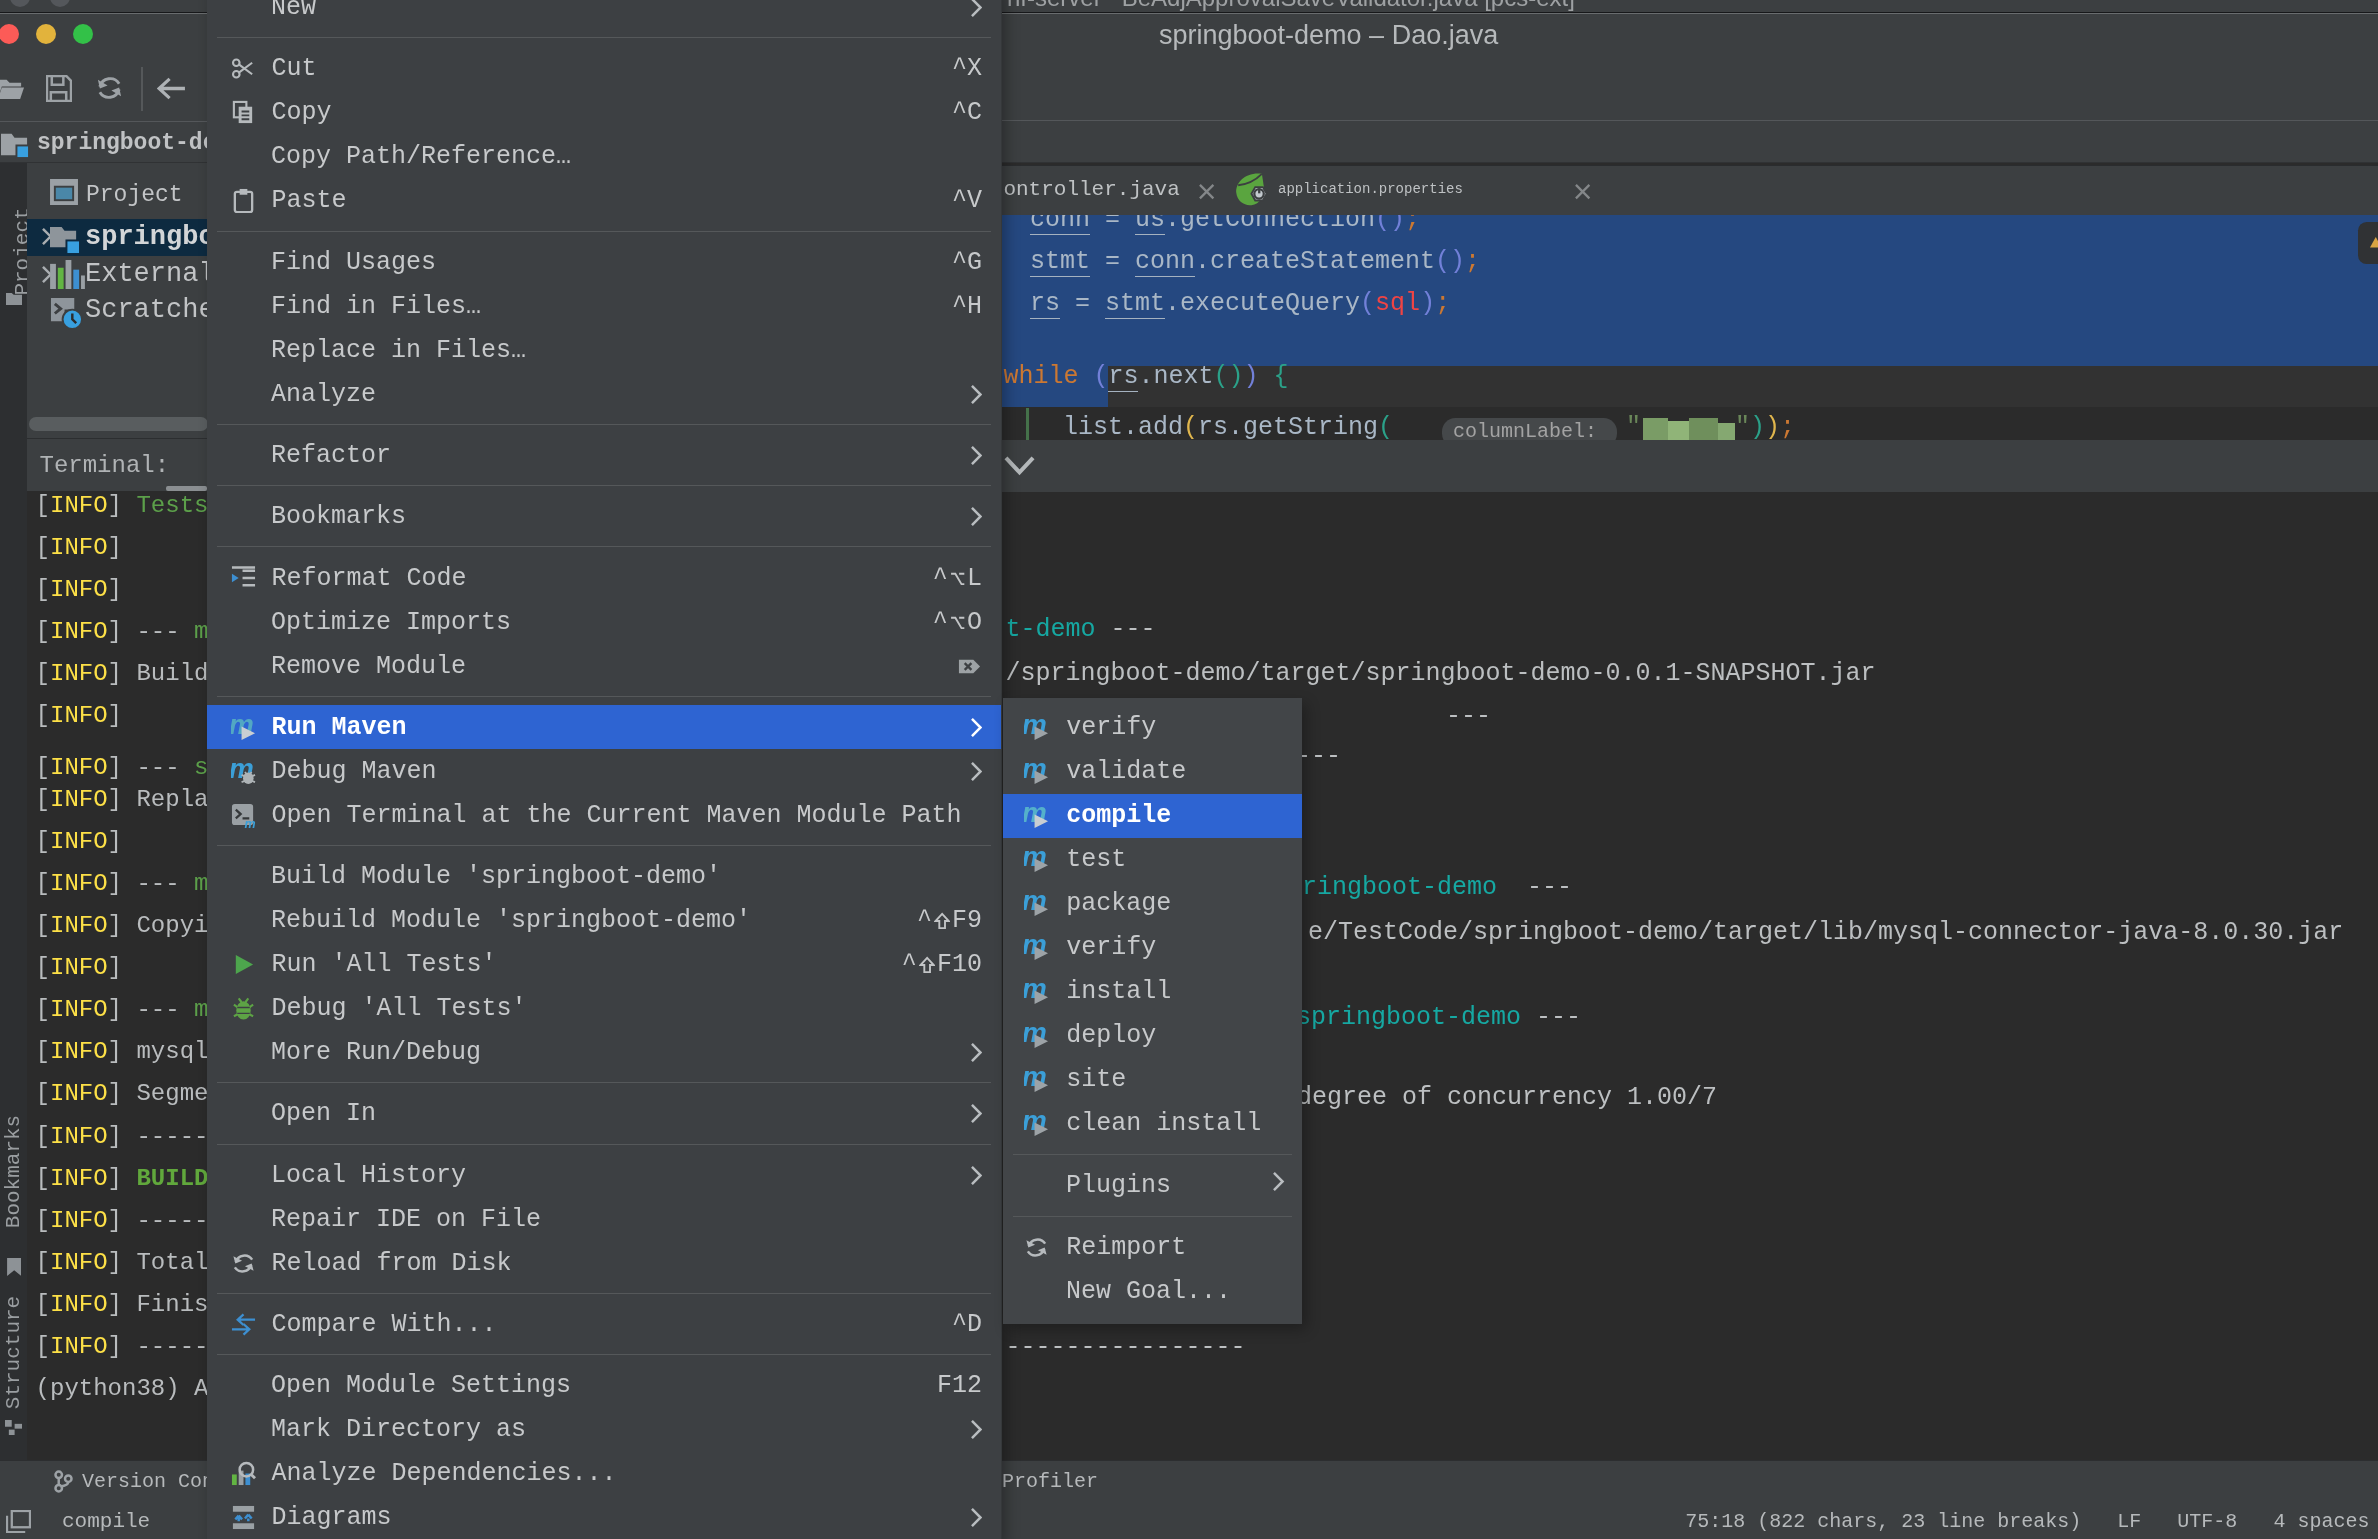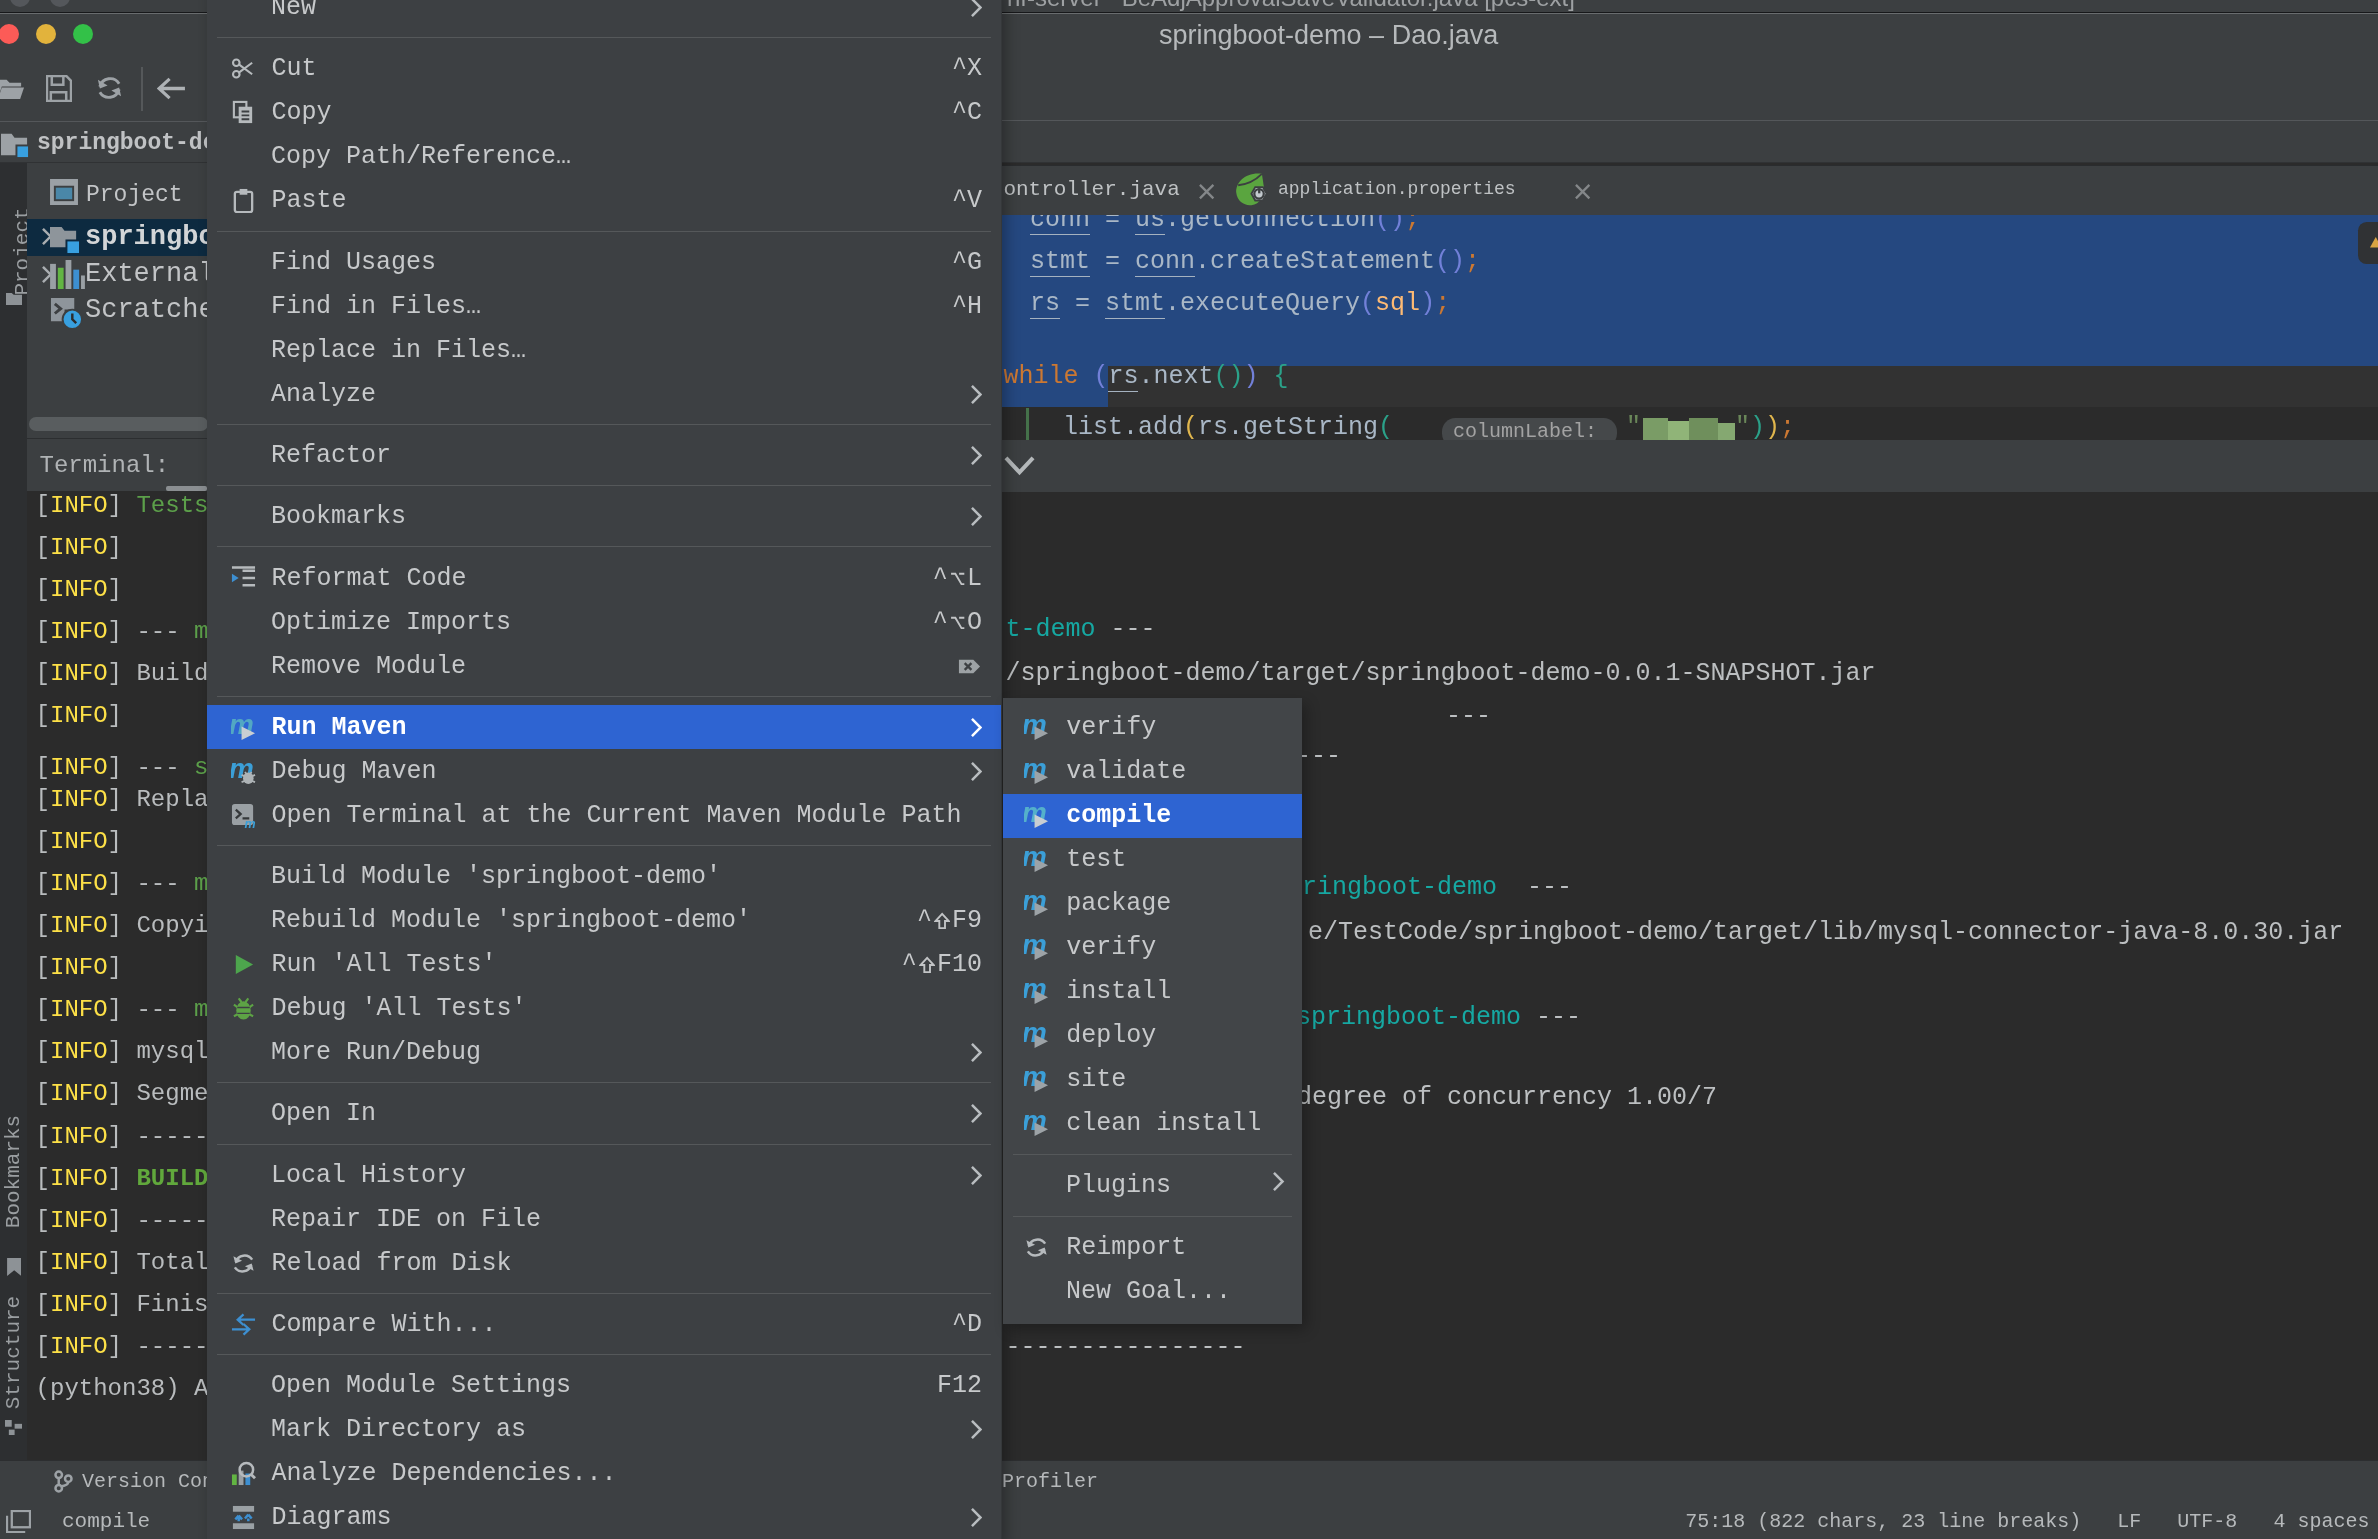--- a/index.html
+++ b/index.html
@@ -47,21 +47,21 @@
   .con{font-size:25px;line-height:25px;color:#bcbfc1;}
   .code{font-size:25px;line-height:25px;color:#a9b7c6;}
   .inf{color:#fde047;margin-top:40px;}
   .brk{color:#b9bcbe;}
   .grn{color:#5ca04a;}
   .teal{color:#16a8a2;}
   .orange{color:#cc7832;}
   .und{border-bottom:1.4px solid #a5b2c0;}
   .pidg{color:#7280d8;}
   .tealp{color:#2ba189;}
-  .mauve{color:#fdba74;}
+  .mauve{color:#ef4444;}
   .yel{color:#e0b64d;}
 </style>
 </head>
 <body>
 
 <div id="header" class="abs">
 
   <div class="t sans" style="left:1007px;top:-14.4px;font-size:24px;line-height:24px;color:#9ea1a3;">nf-server &nbsp;&nbsp;BeAdjApprovalSaveValidator.java [pcs-ext]</div>
 
   <div class="abs" style="left:9.6px;top:-13.4px;width:20px;height:20px;border-radius:50%;background:#54575b;"></div>
@@ -113,21 +113,21 @@
   <svg class="abs" style="left:208px;top:17.3px;" width="17.3" height="17.3" viewBox="0 0 18 18">
       <path d="M2 2 L16 16 M16 2 L2 16" stroke="#848789" stroke-width="2.4"></path>
     </svg>
   <svg class="abs" style="left:242px;top:4.8px;" width="37" height="38" viewBox="0 0 38 40">
     <path d="M31 3 C14 1 3 12 4 23 C5 32 13 37 20 36 C29 35 34 26 33 16 C32 9 31 3 31 3 z" fill="#5aa53f"></path>
     <path d="M31 3 C24 10 16 14 6 15" stroke="#3c3f41" stroke-width="2" fill="none"></path>
     <path d="M24 17 L32 17 L36 24 L32 31 L24 31 L20 24 z" fill="#c3c9ce" stroke="#3c3f41" stroke-width="2"></path>
     <circle cx="28" cy="24" r="5" fill="none" stroke="#3c3f41" stroke-width="2.4"></circle>
     <rect x="27" y="18.5" width="2.4" height="5" fill="#3c3f41"></rect>
   </svg>
-  <div class="t" style="left:288px;top:13.4px;font-size:18px;line-height:21px;color:#bfc2c4;">application.properties</div>
+  <div class="t" style="left:288px;top:13.4px;font-size:14px;line-height:21px;color:#bfc2c4;">application.properties</div>
   <svg class="abs" style="left:584px;top:17.3px;" width="17.3" height="17.3" viewBox="0 0 18 18">
       <path d="M2 2 L16 16 M16 2 L2 16" stroke="#848789" stroke-width="2.4"></path>
     </svg>
 </div>
 <div id="leftstrip" class="abs">
   <div class="t" style="left:-35px;top:77px;width:115px;font-size:21px;color:#9a9ea1;transform:rotate(-90deg);text-align:center;">Project</div>
   <svg class="abs" style="left:5.8px;top:128px;" width="16.3" height="14.4" viewBox="0 0 17 15">
       <path d="M0 2 h6 l2 2 h9 v11 h-17 z" fill="#8d9296"></path>
     </svg>
   <div class="t" style="left:-44px;top:997px;width:115px;font-size:21px;color:#9a9ea1;transform:rotate(-90deg);text-align:center;">Bookmarks</div>

